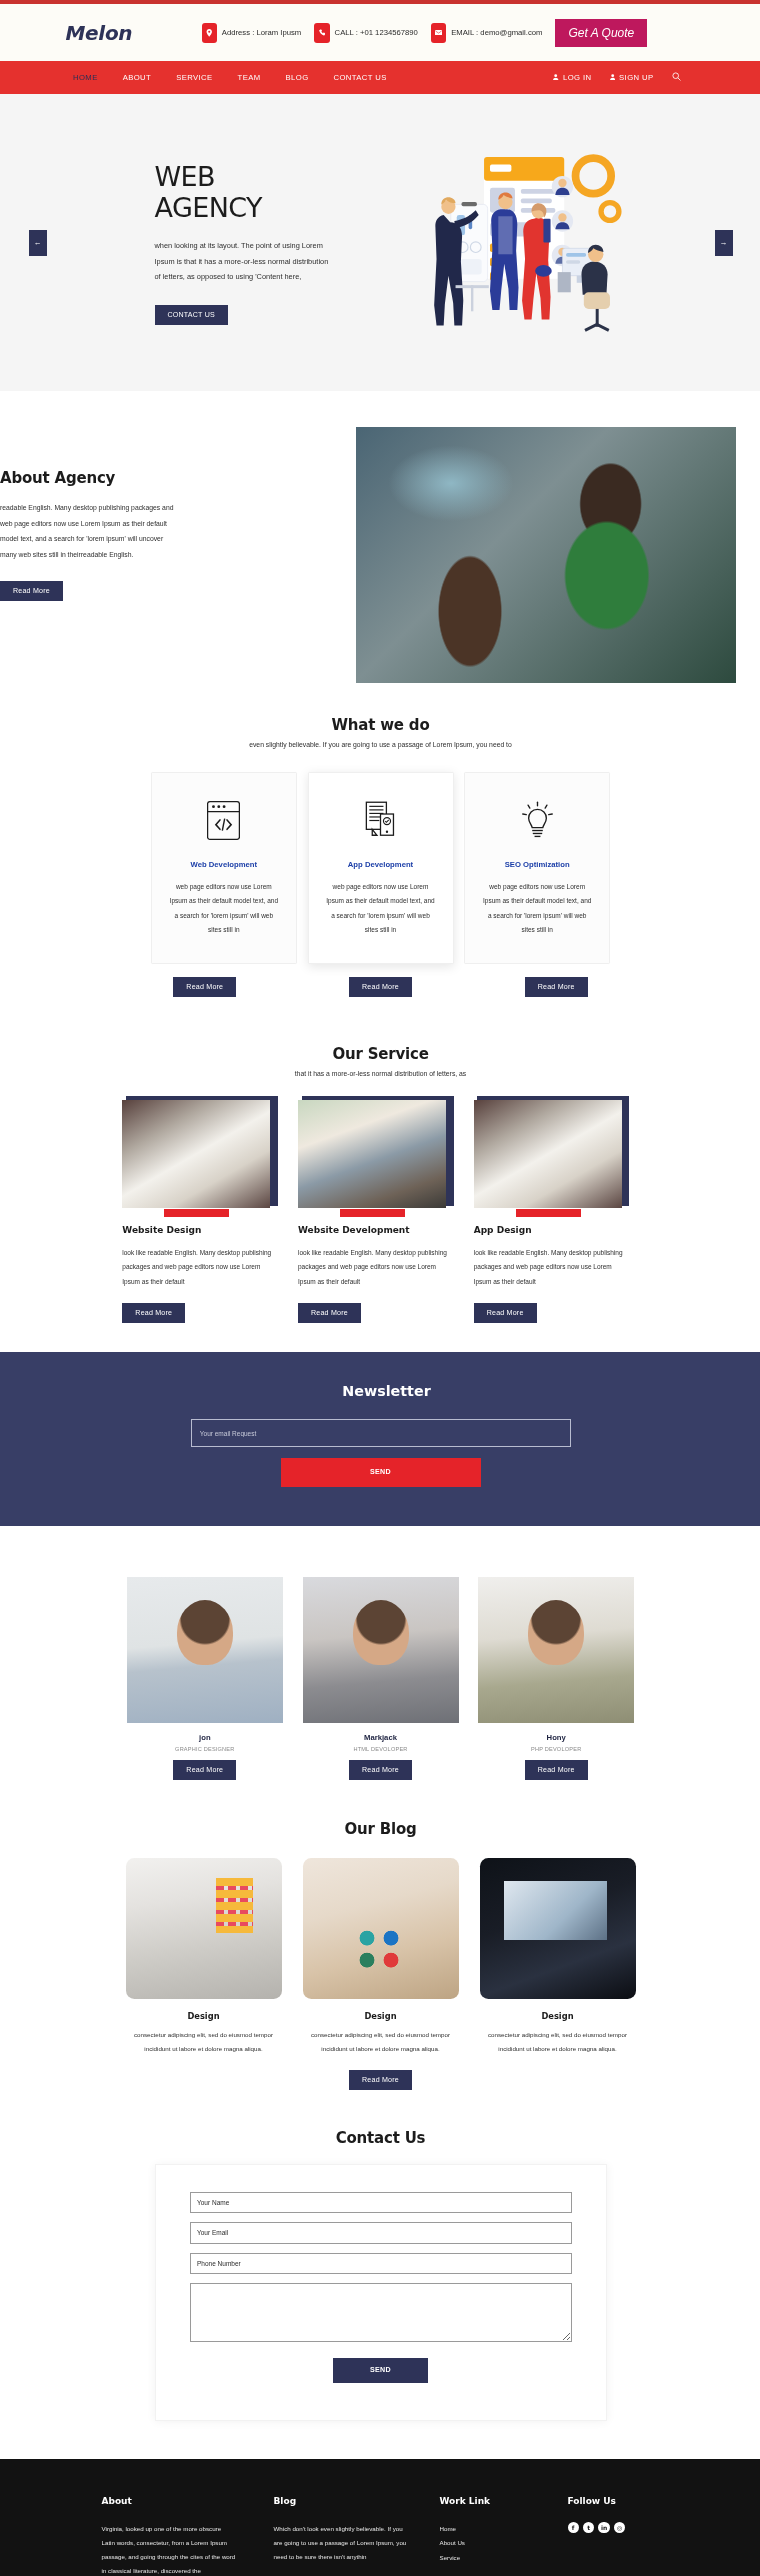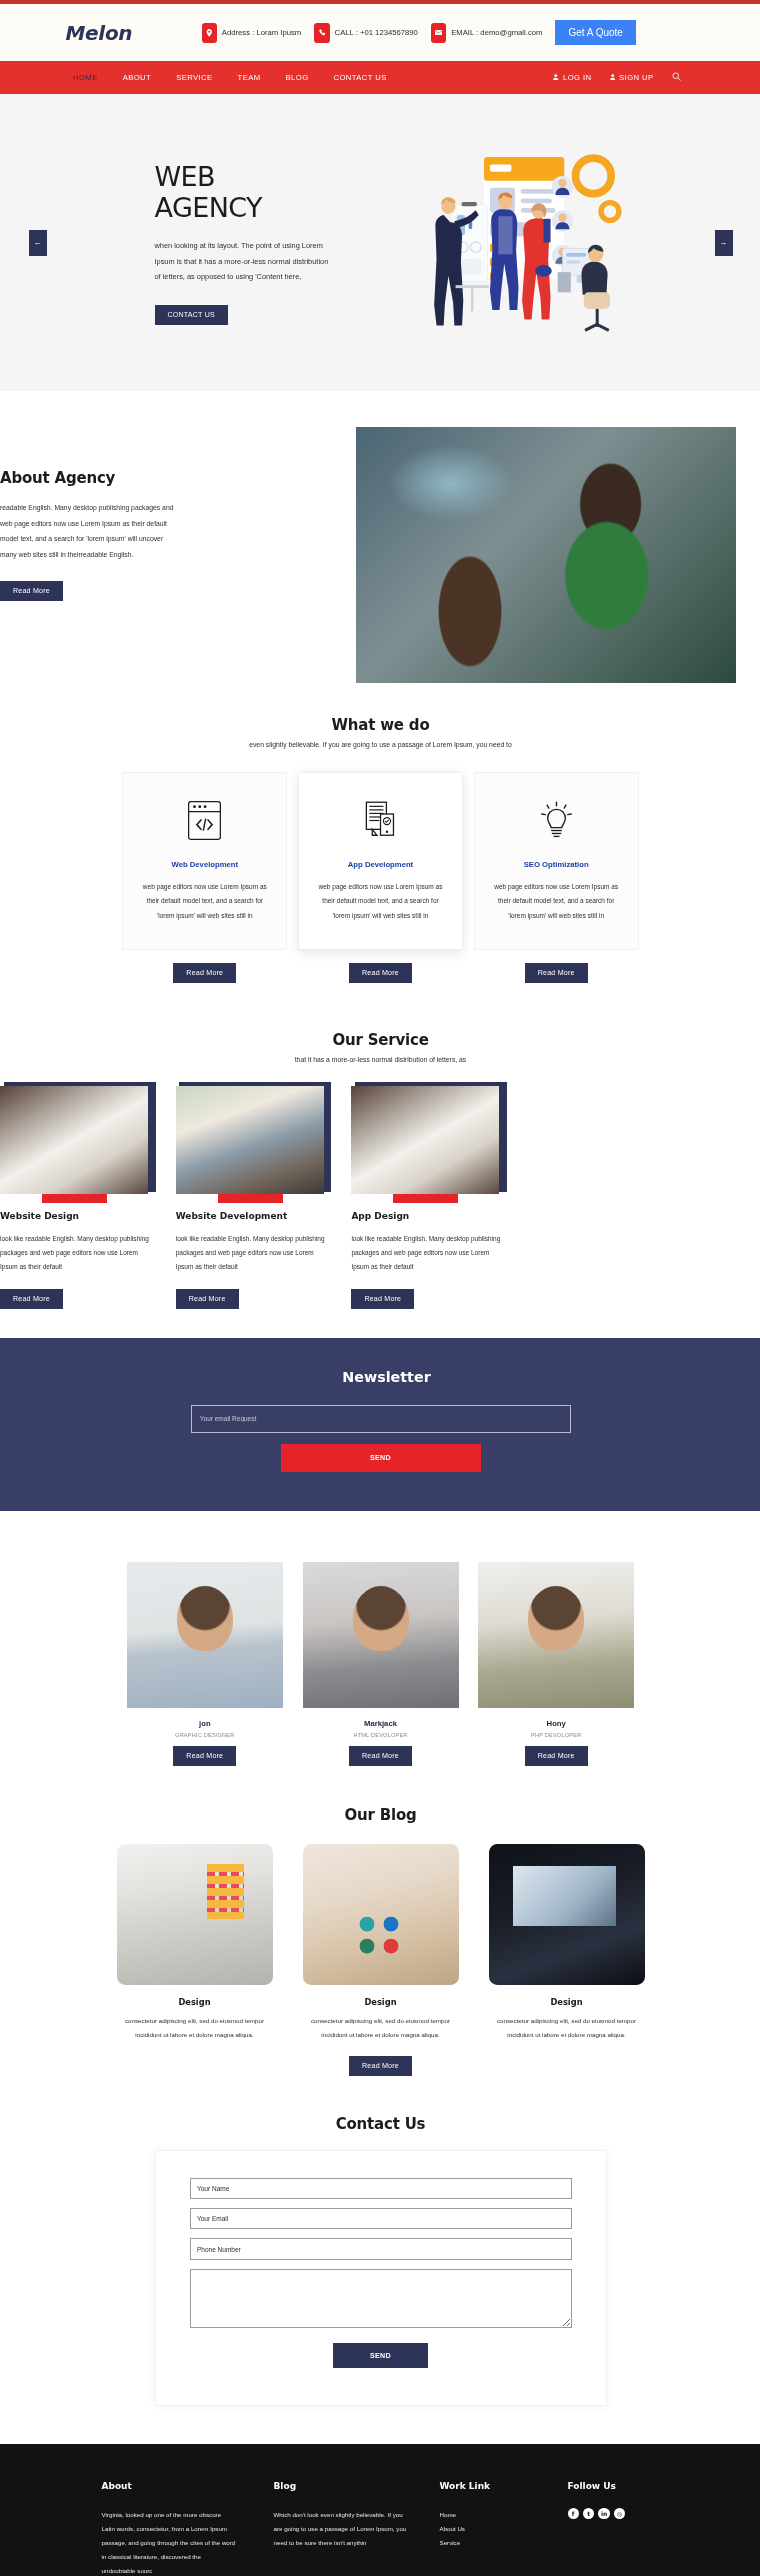--- a/index.html
+++ b/index.html
@@ -56,23 +56,24 @@
   .contact-group { display:flex; align-items:center; gap:13px; flex:1; }
   .contact-item { display:flex; align-items:center; gap:4.8px; }
   .ci-icon {
     width: 15.5px; height: 20px;
     background:#e52329; border-radius:3px;
     display:flex; align-items:center; justify-content:center;
     color:#fff; font-size: 7.7px;
   }
   .ci-text { font-size: 7.7px; color:#2b2b2b; white-space: nowrap; }
   .quote-btn {
-    background:#3b82f6; color:#fff; border:none;
-    padding: 7.1px 13px; font-size: 10px; cursor:pointer;
+    background:#be185d; color:#fff; border:none;
+    padding: 7.1px 13px; font-size: 12px; cursor:pointer;
     font-family: "Liberation Sans", sans-serif;
+    font-style: italic;
   }
 
   
   .navbar { background:#e5312e; height: 33px; display:flex; align-items:center; }
   .nav-inner { width: 672px; margin: 0 auto; display:flex; align-items:center; }
   .nav-left { display:flex; align-items:center; gap: 25px; padding-left: 28.5px; }
   .nav-link {
     color:#ffffff; font-size: 7.7px; letter-spacing:0.4px;
     text-decoration:none; cursor:pointer; white-space:nowrap;
   }
@@ -136,34 +137,34 @@
   .sec-title {
     font-family:"DejaVu Sans", sans-serif; font-weight:bold;
     font-size: 15px; color:#1c1c1c; letter-spacing:-0.2px;
   }
   .sec-sub { font-size: 6.8px; color:#2e2e2e; margin-top: 7.1px; }
 
   
   .whatwedo { padding: 33px 0 24px; }
   .wwd-cards { display:flex; justify-content:center; gap: 10.7px; margin-top: 24px; }
   .wwd-card {
-    width: 165px; background:#fcfcfc;
+    width: 146px; background:#fcfcfc;
     border:0.6px solid #efefef; padding: 22.6px 15.5px 26px;
     text-align:center; border-radius:1.2px;
   }
   .wwd-card.featured { box-shadow:0 2.4px 10.7px rgba(0,0,0,.10); background:#ffffff; }
   .wwd-icon { height: 49px; display:flex; align-items:center; justify-content:center; margin-bottom: 15.5px; }
   .wwd-title { color:#1c3fa8; font-size: 7.7px; font-weight:bold; margin-bottom: 10.7px; }
   .wwd-desc { font-size: 6.5px; line-height: 2.2; color:#2e2e2e; }
   .wwd-btns { display:flex; justify-content:center; gap: 10.7px; margin-top: 13px; }
   .wwd-btn-slot { width:165px; display:flex; justify-content:center; }
 
   
   .service { padding: 24px 0 28.5px; }
-  .svc-cards { display:flex; gap: 10.7px; margin-top: 22.6px; }
+  .svc-cards { display:flex; justify-content:center; gap: 10.7px; margin-top: 22.6px; }
   .svc-card { width: 165px; }
   .svc-imgwrap { position:relative; width: 152px; height: 110px; margin-bottom: 15.5px; }
   .svc-frame { position:absolute; left:3.6px; top:-3.6px; width:152px; height:110px; background:#2e3358;}
   .svc-img { position:absolute; left:0; top:0; width: 148px; height: 108px; overflow:hidden; }
   .svc-img.i1, .svc-img.i3 {
     background: linear-gradient(150deg,#57403c 0%, #b0a89f 28%, #f3f1ec 50%, #d8d2c8 70%, #5a4541 100%);
   }
   .svc-img.i2 {
     background: linear-gradient(160deg,#c8d7c0 0%, #efe9df 30%, #8b9aa6 55%, #6e6257 80%, #3b3a37 100%);
   }
@@ -196,21 +197,21 @@
     width: 56px; height: 65px; border-radius:50% 50% 45% 45%;
     background: radial-gradient(circle at 50% 30%, #5c4434 0%, #5c4434 44%, #d5a886 48%, #d5a886 100%);
   }
   .team-name { font-weight:bold; font-size: 7.7px; color:#1d2240; margin-top: 10.7px; }
   .team-role { font-size: 5.6px; color:#8b8b8b; letter-spacing:0.2px; margin-top: 3.6px; }
   .team-btns { display:flex; justify-content:center; gap: 10.7px; margin-top: 8.3px; }
   .team-btn-slot { width: 165px; display:flex; justify-content:center; }
 
   
   .blog { padding: 20px 0 18px; }
-  .blog-cards { display:flex; justify-content:center; gap: 21px; margin-top: 20px; }
+  .blog-cards { display:flex; justify-content:center; gap: 12px; margin-top: 20px; }
   .blog-card { width: 165px; text-align:center; }
   .blog-img { width: 156px; height: 141px; margin:0 auto; border-radius: 8.3px; overflow:hidden; }
   .blog-img.b1 { background: linear-gradient(170deg,#f2f1ef 0%, #e4e2df 30%, #cfcdc8 60%, #b4b2ad 100%); position:relative;}
   .blog-img.b1::after{ content:""; position:absolute; right:18%; top:14%; width:37px; height:55px;
       background: repeating-linear-gradient(to bottom, #f6b93b 0 8.3px, transparent 8.3px 12px),
                   repeating-linear-gradient(to right, #e84a5f 0 8.3px, transparent 8.3px 12px);}
   .blog-img.b2 { background: linear-gradient(165deg,#efe6dc 0%, #e6d9c9 35%, #d8c3a8 65%, #bda483 100%); position:relative;}
   .blog-img.b2::after{ content:""; position:absolute; left:50%; top:48%; transform:translateX(-50%);
       width:50px; height:55px;
       background: radial-gradient(circle at 22% 22%, #2aa3a3 0 7.1px, transparent 7.7px),

